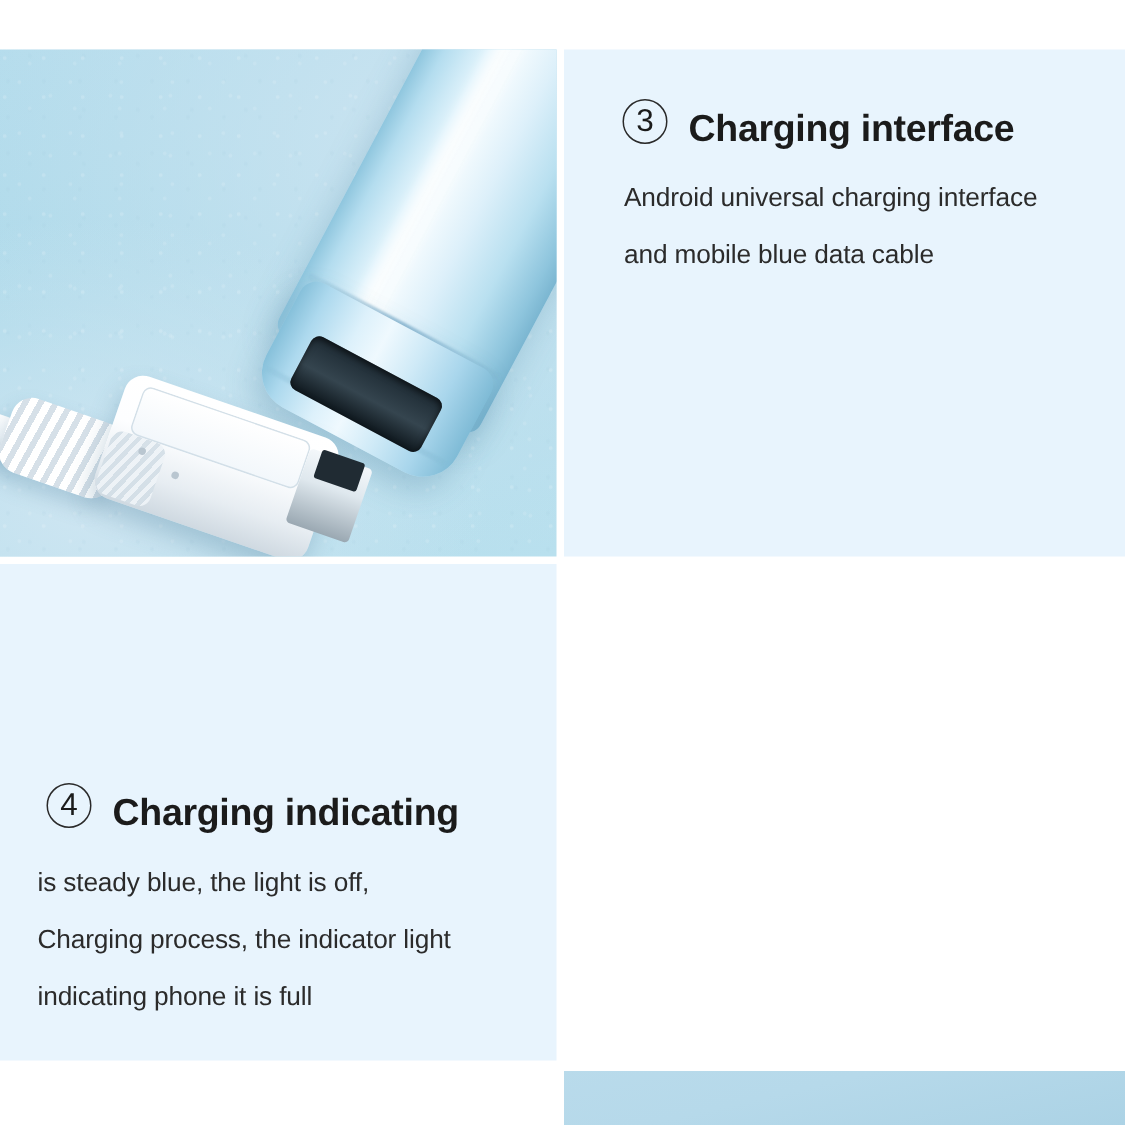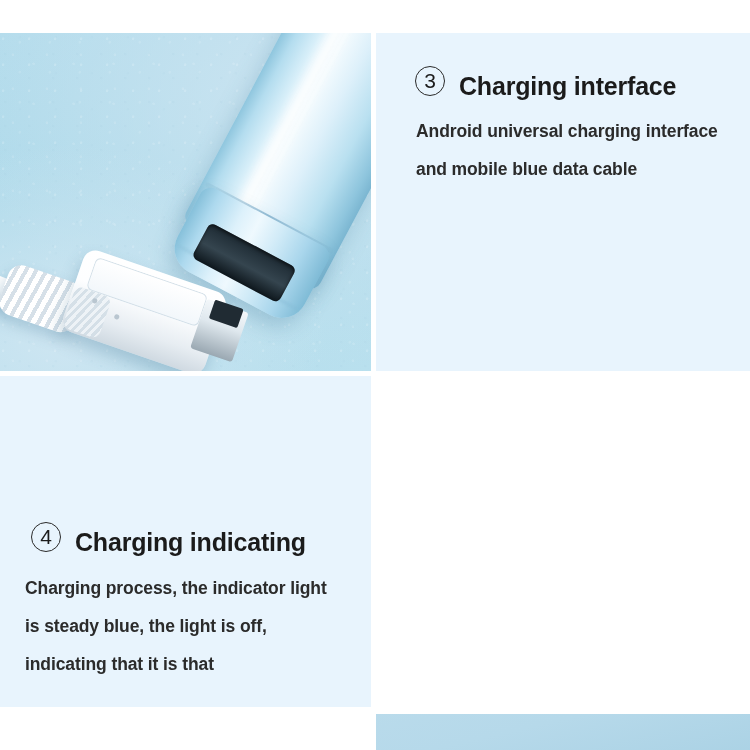--- a/index.html
+++ b/index.html
@@ -67,21 +67,21 @@
     font-size: 25px;
     font-weight: bold;
     color: #1b1b1b;
     letter-spacing: -0.2px;
     white-space: nowrap;
     margin-top: 12px;
   }
   .bodytext {
     position: absolute;
     font-size: 17.5px;
-    font-weight: bold;
+    font-weight: normal;
     color: #2b2b2b;
     line-height: 38px;
     letter-spacing: -0.1px;
     white-space: nowrap;
   }
 
   
   .tr .headline { left: 39px; top: 27px; }
   .tr .bodytext { left: 40px; top: 79px; }
   
@@ -383,23 +383,23 @@
         <div>and mobile blue data cable</div>
       </div>
     </div>
 
     <div class="panel bl textpanel">
       <div class="headline">
         <div class="circnum">4</div>
         <div class="headtext">Charging indicating</div>
       </div>
       <div class="bodytext">
+        <div>is steady blue, the light is off,</div>
         <div>Charging process, the indicator light</div>
-        <div>is steady blue, the light is off,</div>
-        <div>indicating that it is that</div>
+        <div>indicating phone it is full</div>
       </div>
     </div>
 
     <div class="panel br photo2">
       <div class="p2-upper"></div>
       <div class="p2-edge"></div>
 
     </div>
 
   </div>

